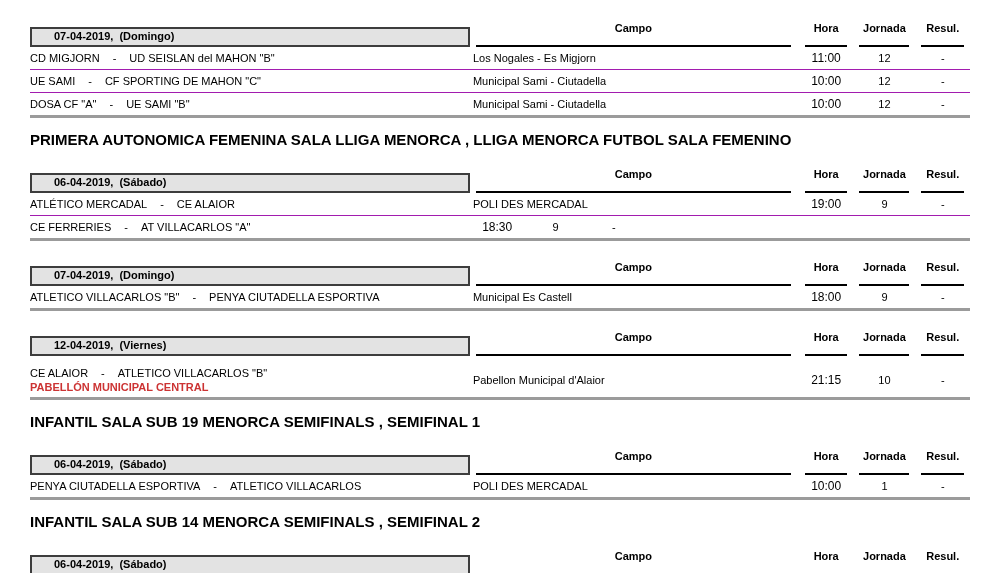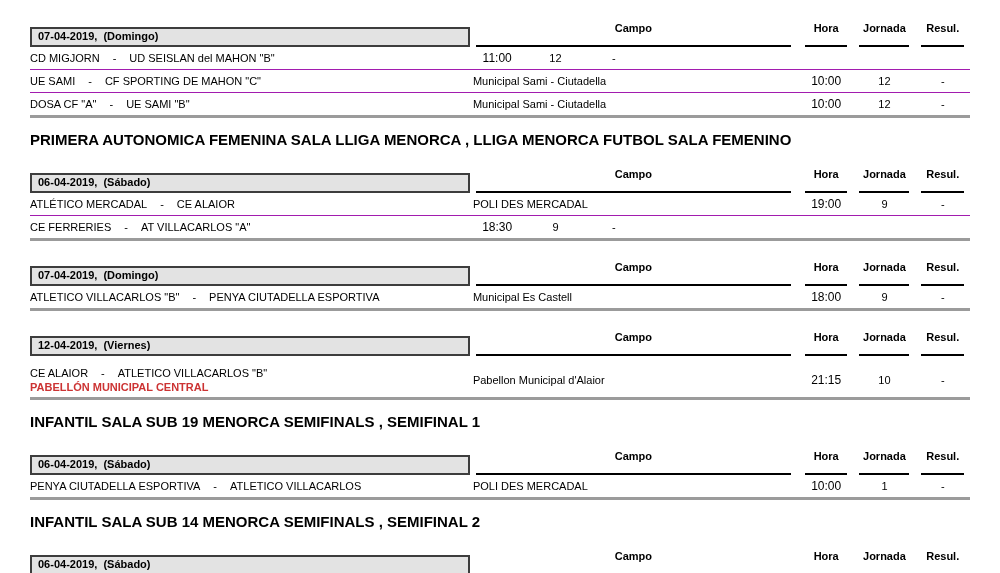--- a/index.html
+++ b/index.html
@@ -34,21 +34,21 @@
   .col-resul   { width: 5.8%;  text-align: center; }
 
   .date-box {
     box-sizing: border-box;
     width: 100%;
     background: var(--date-box-bg, #e3e3e3);
     border: 2px solid #3d3d3d;
     font-size: 11px;
     font-weight: bold;
     line-height: 13px;
-    padding: 1px 6px 2px 6px;
+    padding: 1px 6px 2px 22px;
     white-space: pre;
   }
   .h-label {
     border-bottom: 2px solid #000000;
     text-align: center;
     font-size: 11px;
     font-weight: bold;
     padding-bottom: 11px;
     margin: 0 6px;
   }
@@ -106,20 +106,21 @@
         </div>
       <div class="cell col-resul">
           <div class="h-label">Resul.</div>
         </div>
     </div>
     <div class="rows">
       <div class="t-row">
         <div class="cell col-match">
             <div class="match-line"><span>CD MIGJORN</span><span class="dash">-</span><span>UD SEISLAN del MAHON "B"</span></div>
           </div>
+        <div class="cell col-campo">Los Nogales - Es Migjorn</div>
         <div class="cell col-hora val">11:00</div>
         <div class="cell col-jornada">12</div>
         <div class="cell col-resul">-</div>
       </div>
       <div class="t-row">
         <div class="cell col-match">
             <div class="match-line"><span>UE SAMI</span><span class="dash">-</span><span>CF SPORTING DE MAHON "C"</span></div>
           </div>
         <div class="cell col-campo">Municipal Sami - Ciutadella</div>
         <div class="cell col-hora val">10:00</div>

